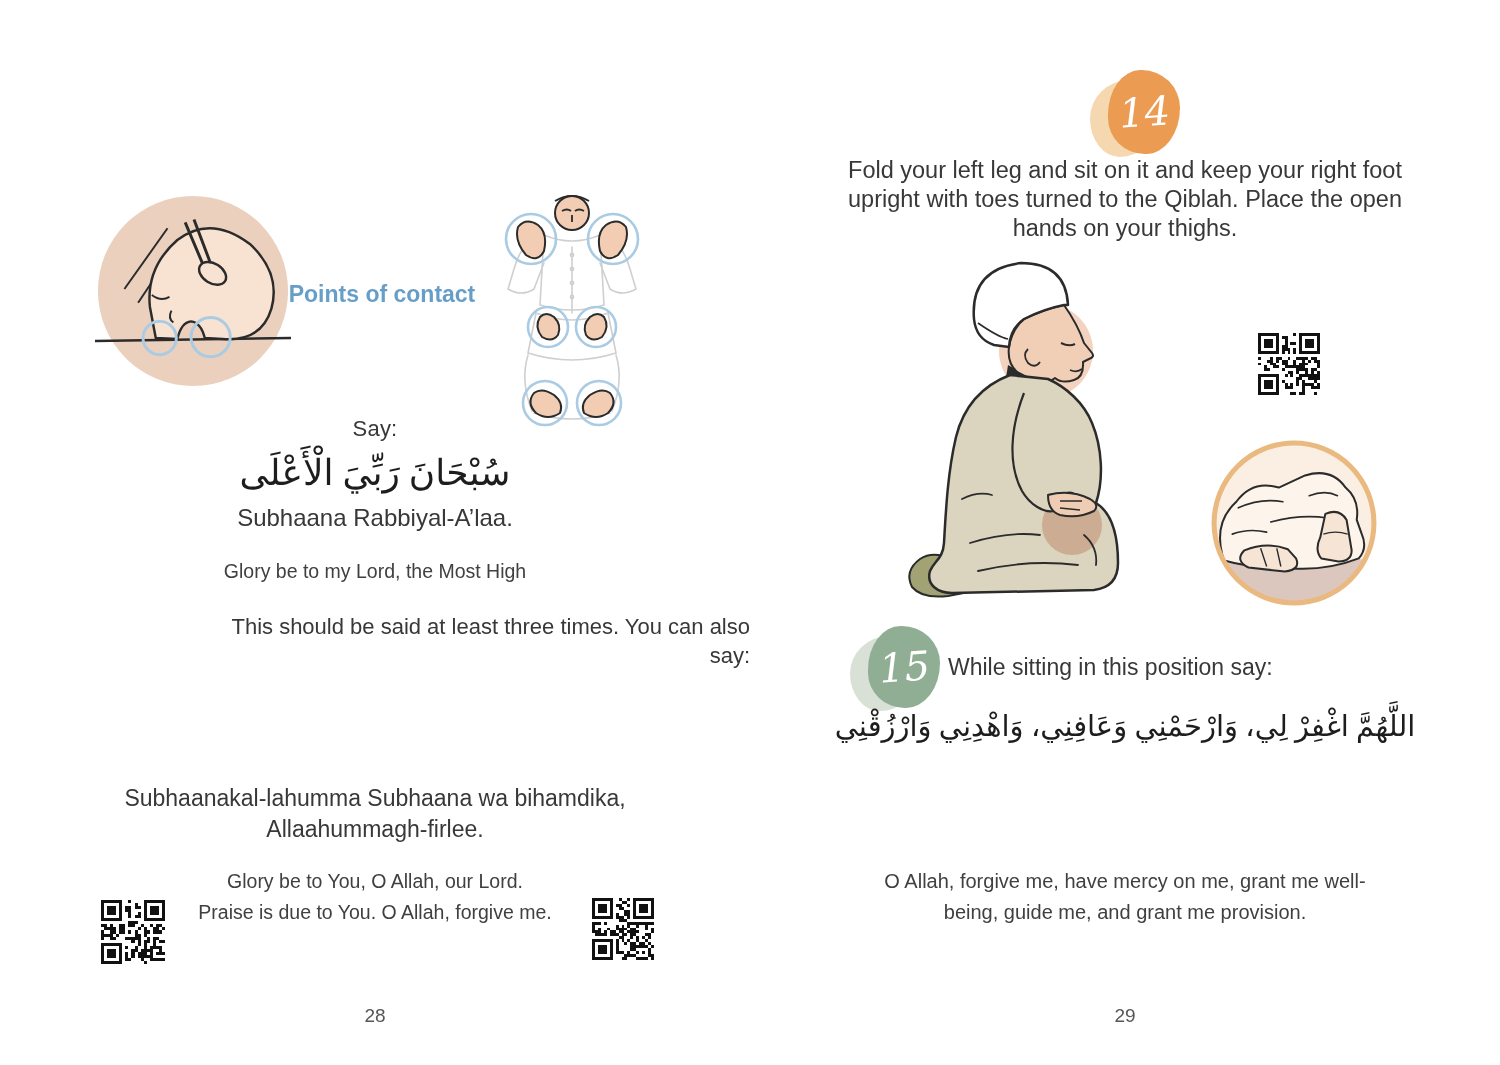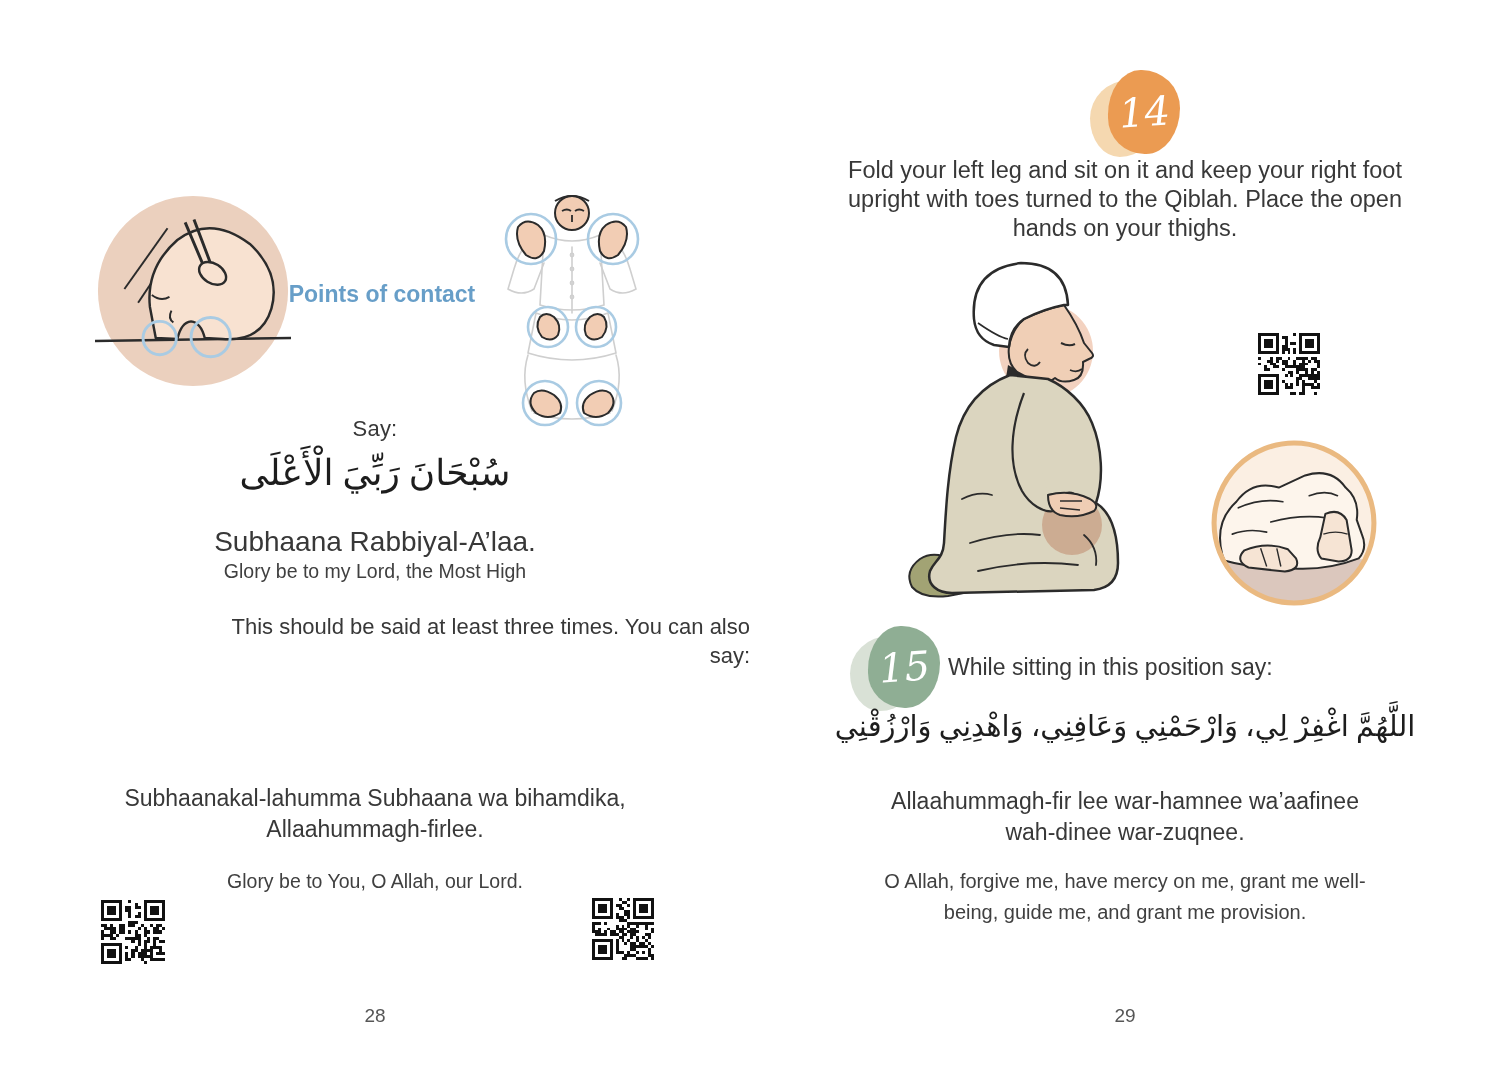--- a/index.html
+++ b/index.html
@@ -11,21 +11,21 @@
   #right-page { left:750px; }
   .centered { position:absolute; left:0; width:100%; text-align:center; }
 
   
   .say-label { top:416px; font-size:22px; letter-spacing:.2px; }
   .arabic { direction:rtl; unicode-bidi:isolate; color:#1d1d1d;
             font-family:Liberation Serif, serif; }
   .arabic-1 { top:448px; font-size:36px; line-height:1.4; }
   .arabic-2 { top:694px; font-size:30px; line-height:1.4; }
   .arabic-3 { top:706px; font-size:29px; line-height:1.4; }
-  .translit-lg { top:526px; font-size:28px; }
+  .translit-lg { top:504px; font-size:24px; }
   .translation-gray { color:#404040; }
   .trans-1 { top:560px; font-size:19.5px; }
   .note-text { top:612px; font-size:22px; line-height:29px;text-align:right; }
   .note-text > span { display:inline-block; max-width:560px; }
   .translit-2 { top:783px; font-size:23px; line-height:31px; }
   .translit-2 > span { display:inline-block; max-width:560px; }
   .trans-2 { top:866px; font-size:19.5px; line-height:31px; }
   .page-number { top:1005px; font-size:19px; color:#565656; }
 
   .heading-blue { position:absolute; left:262px; top:281px; width:240px;
@@ -135,20 +135,21 @@
     <div class="centered say-label">Say:</div>
     <div class="centered arabic arabic-1">سُبْحَانَ رَبِّيَ الْأَعْلَى</div>
     <div class="centered translit-lg">Subhaana Rabbiyal-A’laa.</div>
     <div class="centered translation-gray trans-1">Glory be to my Lord, the Most High</div>
 
     <div class="centered note-text"><span>This should be said at least three times. You can also say:</span></div>
 
     <div class="centered translit-2"><span>Subhaanakal-lahumma Subhaana wa bihamdika, Allaahummagh-firlee.</span></div>
     <div class="centered translation-gray trans-2">
       <span>Glory be to You, O Allah, our Lord.</span><br>
+      <span>Praise is due to You. O Allah, forgive me.</span>
     </div>
 
     <div class="qr" id="qr-left28">
         <svg viewBox="0 0 21 21">
           <rect x="9" y="0" width="1" height="1" fill="#111"></rect>
           <rect x="11" y="1" width="1" height="1" fill="#111"></rect>
           <rect x="8" y="2" width="1" height="1" fill="#111"></rect>
           <rect x="9" y="2" width="1" height="1" fill="#111"></rect>
           <rect x="11" y="2" width="1" height="1" fill="#111"></rect>
           <rect x="12" y="2" width="1" height="1" fill="#111"></rect>
@@ -620,18 +621,17 @@
 
     <div class="badge badge-15">
       <div class="blob-back"></div>
       <div class="blob-front">
         <span class="badge-num">15</span>
       </div>
     </div>
     <div class="sitting-label">While sitting in this position say:</div>
 
     <div class="centered arabic arabic-3">اللَّهُمَّ اغْفِرْ لِي، وَارْحَمْنِي وَعَافِنِي، وَاهْدِنِي وَارْزُقْنِي</div>
-    <div class="centered translit-3"><span>Allaahummagh-fir lee war-hamnee wa’aafinee wah-dinee war-zuqnee.</span></div>
     <div class="centered translation-gray trans-3"><span>O Allah, forgive me, have mercy on me, grant me well-being, guide me, and grant me provision.</span></div>
 
     <div class="centered page-number">29</div>
   </div>
 </div>
 
 </body></html>

